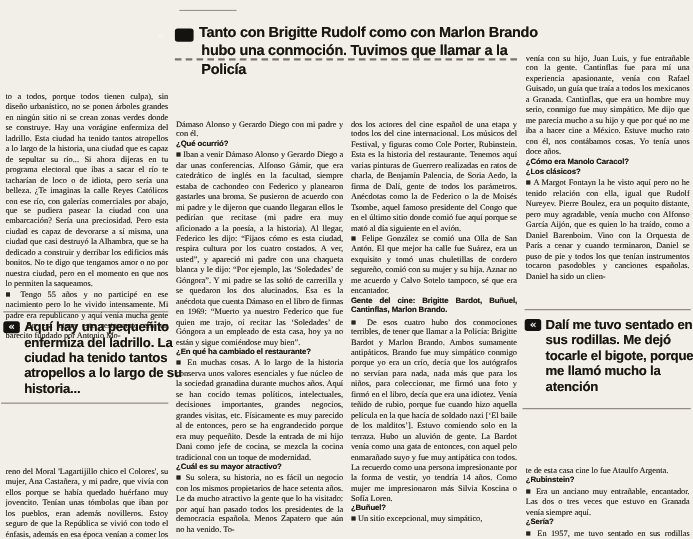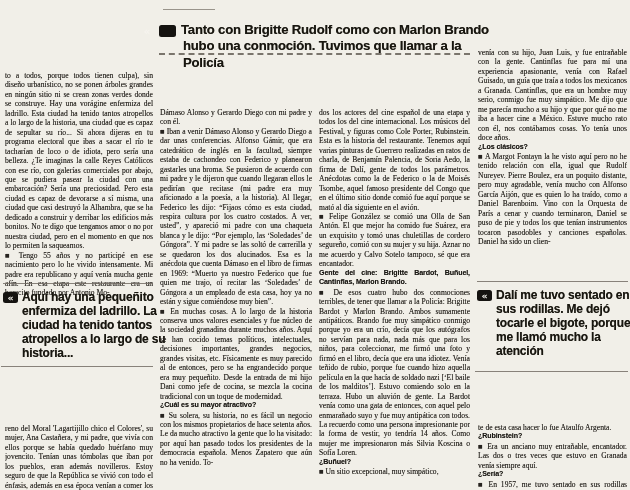--- a/index.html
+++ b/index.html
@@ -52,21 +52,21 @@
   
   .pq{
     position:absolute;
     font-family:"Liberation Sans",sans-serif;font-weight:bold;
     font-size:12px;line-height:13.9px;letter-spacing:-0.2px;
     color:#18160f;padding-left:19px;text-align:left;
     text-shadow:0 0 0.4px rgba(24,22,15,0.6);
   }
   .pq .qicon{position:absolute;left:0;top:1px;}
   
-  #col1top{left:5px;top:27px;width:148px;height:252px;}
+  #col1top{left:5px;top:39px;width:148px;height:252px;}
   #col1bot{left:5px;top:380px;width:148px;height:106px;}
   #col2{left:160px;top:64px;width:152px;height:424px;}
   #col3{left:319px;top:64px;width:151px;height:424px;}
   #col4top{left:478px;top:4px;width:149px;height:266px;}
   #col4bot{left:478px;top:379px;width:149px;height:108px;}
   #pq-left{left:3px;top:291px;width:152px;}
   #pq-right{left:477px;top:289px;width:152px;}
   #rule-l1{left:3px;top:283px;width:150px;}
   #rule-l2{left:1px;top:366px;width:152px;}
   #rule-m0{left:163px;top:9px;width:52px;}
@@ -102,69 +102,72 @@
 
   <div class="col" id="col1bot">
 
       <p class="seg t">reno del Moral 'Lagartijillo chico el Colores', su mujer, Ana Castañera, y mi padre, que vivía con ellos porque se había quedado huérfano muy jovencito. Tenían unas tómbolas que iban por los pueblos, eran además novilleros. Estoy seguro de que la República se vivió con todo el énfasis, además en esa época venían a comer los intelectuales de la ciudad, era cuando venía García Lorca y ocurrió esa famosa anécdota de</p>
     </div>
 
   <div class="col" id="col2">
 
       <p class="seg t">Dámaso Alonso y Gerardo Diego con mi padre y con él.</p>
 
+      <p class="seg q">¿Qué ocurrió?</p>
 
       <p class="seg a">■ Iban a venir Dámaso Alonso y Gerardo Diego a dar unas conferencias. Alfonso Gámir, que era catedrático de inglés en la facultad, siempre estaba de cachondeo con Federico y planearon gastarles una broma. Se pusieron de acuerdo con mi padre y le dijeron que cuando llegaran ellos le pedirían que recitase (mi padre era muy aficionado a la poesía, a la historia). Al llegar, Federico les dijo: “Fijaos cómo es esta ciudad, respira cultura por los cuatro costados. A ver, usted”, y apareció mi padre con una chaqueta blanca y le dijo: “Por ejemplo, las ‘Soledades’ de Góngora”. Y mi padre se las soltó de carrerilla y se quedaron los dos alucinados. Esa es la anécdota que cuenta Dámaso en el libro de firmas en 1969: “Muerto ya nuestro Federico que fue quien me trajo, oí recitar las ‘Soledades’ de Góngora a un empleado de esta casa, hoy ya no están y sigue comiéndose muy bien”.</p>
 
+      <p class="seg q">¿En qué ha cambiado el restaurante?</p>
 
       <p class="seg a">■ En muchas cosas. A lo largo de la historia conserva unos valores esenciales y fue núcleo de la sociedad granadina durante muchos años. Aquí se han cocido temas políticos, intelectuales, decisiones importantes, grandes negocios, grandes visitas, etc. Físicamente es muy parecido al de entonces, pero se ha engrandecido porque era muy pequeñito. Desde la entrada de mi hijo Dani como jefe de cocina, se mezcla la cocina tradicional con un toque de modernidad.</p>
 
       <p class="seg q">¿Cuál es su mayor atractivo?</p>
 
       <p class="seg a">■ Su solera, su historia, no es fácil un negocio con los mismos propietarios de hace setenta años. Le da mucho atractivo la gente que lo ha visitado: por aquí han pasado todos los presidentes de la democracia española. Menos Zapatero que aún no ha venido. To-</p>
     </div>
 
   <div class="col" id="col3">
 
       <p class="seg t">dos los actores del cine español de una etapa y todos los del cine internacional. Los músicos del Festival, y figuras como Cole Porter, Rubinstein. Esta es la historia del restaurante. Tenemos aquí varias pinturas de Guerrero realizadas en ratos de charla, de Benjamín Palencia, de Soria Aedo, la firma de Dalí, gente de todos los parámetros. Anécdotas como la de Federico o la de Moisés Tsombe, aquel famoso presidente del Congo que en el último sitio donde comió fue aquí porque se mató al día siguiente en el avión.</p>
 
 
-      <p class="seg a">■ Felipe González se comió una Olla de San Antón. El que mejor ha comido fue Suárez, era un exquisito y tomó unas chuletillas de cordero segureño, comió con su mujer y su hija. Aznar no me acuerdo y Calvo Sotelo tampoco, sé que era encantador.</p>
+      <p class="seg a">■ Felipe González se comió una Olla de San Antón. El que mejor ha calle fue Suárez, era un exquisito y tomó unas chuletillas de cordero segureño, comió con su mujer y su hija. Aznar no me acuerdo y Calvo Sotelo tampoco, sé que era encantador.</p>
 
       <p class="seg q">Gente del cine: Brigitte Bardot, Buñuel, Cantinflas, Marlon Brando.</p>
 
       <p class="seg a">■ De esos cuatro hubo dos conmociones terribles, de tener que llamar a la Policía: Brigitte Bardot y Marlon Brando. Ambos sumamente antipáticos. Brando fue muy simpático conmigo porque yo era un crío, decía que los autógrafos no servían para nada, nada más que para los niños, para coleccionar, me firmó una foto y firmó en el libro, decía que era una idiotez. Venía teñido de rubio, porque fue cuando hizo aquella película en la que hacía de soldado nazi [‘El baile de los malditos’]. Estuvo comiendo solo en la terraza. Hubo un aluvión de gente. La Bardot venía como una gata de entonces, con aquel pelo enmarañado suyo y fue muy antipática con todos. La recuerdo como una persona impresionante por la forma de vestir, yo tendría 14 años. Como mujer me impresionaron más Silvia Koscina o Sofía Loren.</p>
 
       <p class="seg q">¿Buñuel?</p>
 
       <p class="seg a">■ Un sitio excepcional, muy simpático,</p>
     </div>
 
   <div class="col" id="col4top">
 
       <p class="seg t">venía con su hijo, Juan Luis, y fue entrañable con la gente. Cantinflas fue para mí una experiencia apasionante, venía con Rafael Guisado, un guía que traía a todos los mexicanos a Granada. Cantinflas, que era un hombre muy serio, conmigo fue muy simpático. Me dijo que me parecía mucho a su hijo y que por qué no me iba a hacer cine a México. Estuve mucho rato con él, nos contábamos cosas. Yo tenía unos doce años.</p>
 
+      <p class="seg q">¿Cómo era Manolo Caracol?</p>
 
 
       <p class="seg q">¿Los clásicos?</p>
 
       <p class="seg a">■ A Margot Fontayn la he visto aquí pero no he tenido relación con ella, igual que Rudolf Nureyev. Pierre Boulez, era un poquito distante, pero muy agradable, venía mucho con Alfonso García Aijón, que es quien lo ha traído, como a Daniel Barenboim. Vino con la Orquesta de París a cenar y cuando terminaron, Daniel se puso de pie y todos los que tenían instrumentos tocaron pasodobles y canciones españolas. Daniel ha sido un clien-</p>
     </div>
 
   <div class="rule" id="rule-r1"></div>
 
   <div class="pq" id="pq-right">
     <span class="qicon">«</span><span>Dalí me tuvo sentado en sus rodillas. Me dejó tocarle el bigote, porque me llamó mucho la atención</span>
   </div>
 
   <div class="rule" id="rule-r2"></div>
 
   <div class="col" id="col4bot">
 
-      <p class="seg t">te de esta casa hacer lo fue Ataulfo Argenta.</p>
+      <p class="seg t">te de esta casa cine lo fue Ataulfo Argenta.</p>
 
       <p class="seg q">¿Rubinstein?</p>
 
       <p class="seg a">■ Era un anciano muy entrañable, encantador. Las dos o tres veces que estuvo en Granada venía siempre aquí.</p>
 
       <p class="seg q">¿Sería?</p>
 
       <p class="seg a">■ En 1957, me tuvo sentado en sus rodillas contándome cosas que no recuerdo y me dejó tocarle el capaz, porque me llamó mucho la atención.</p>
     </div>
 

